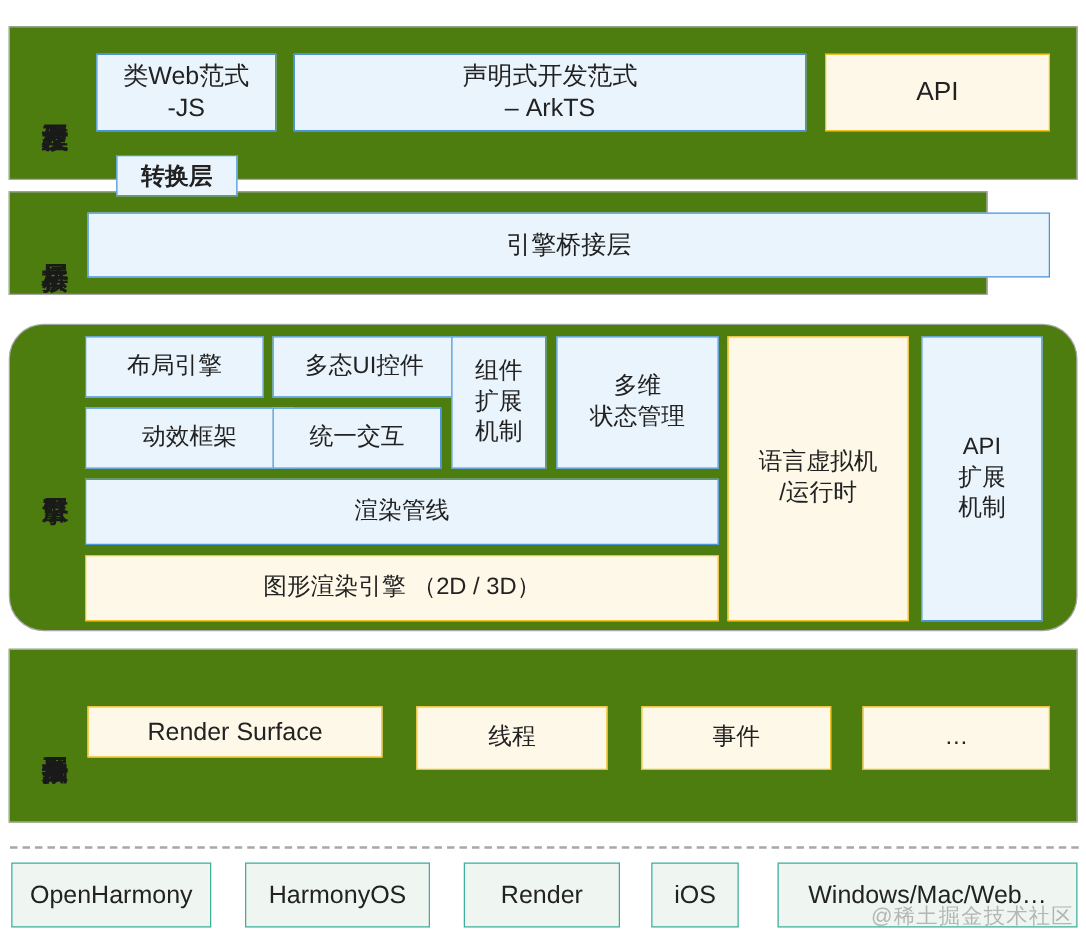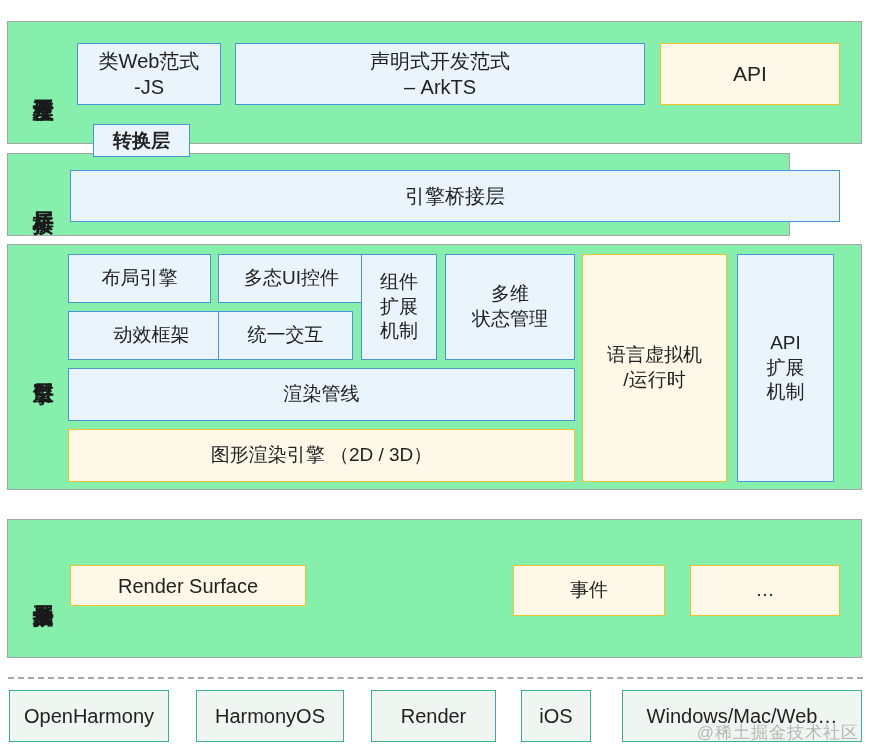--- a/index.html
+++ b/index.html
@@ -19,21 +19,21 @@
   
   .stage {
     position: absolute;
     left: 0; top: 0;
     width: 869px;
     height: 750px;
   }
 
   .section {
     position: absolute;
-    background: #86efac;
+    background: #4d7c0f;
     border: 1.5px solid #a6a6a6;
     box-sizing: border-box;
     padding-left: 40px;
   }
 
   
   .vlabel {
     position: absolute;
     left: 18px;
     top: 0;
@@ -152,21 +152,21 @@
   </div>
 
   <div class="section" style="left:7px; top:153px; width:783px; height:83px;">
     <div class="vlabel">桥接层</div>
 
     <div class="box blue fs-cn-lg" style="left:62px; top:16px; width:770px; height:52px;">
       <span class="txt">引擎桥接层</span>
     </div>
   </div>
 
-  <div class="section" style="left:7px; top:244px; width:855px; height:246px;">
+  <div class="section" style="left:7px; top:259px; width:855px; height:246px;border-radius:28px;">
     <div class="vlabel">引擎层</div>
 
     <div class="box blue fs-cn-md" style="left:60px; top:9px; width:143px; height:49px;">
       <span class="txt">布局引擎</span>
     </div>
     <div class="box blue fs-cn-md" style="left:210px; top:9px; width:147px; height:49px;">
       <span class="txt">多态UI控件</span>
     </div>
 
     <div class="box blue fs-cn-md" style="left:60px; top:66px; width:167px; height:49px;">
@@ -206,20 +206,23 @@
 机制</span>
     </div>
   </div>
 
   <div class="section" style="left:7px; top:519px; width:855px; height:139px;">
     <div class="vlabel">平台抽象层</div>
 
     <div class="box amber fs-lat-md" style="left:62px; top:45px; width:236px; height:41px;">
       <span class="txt">Render Surface</span>
     </div>
+    <div class="box amber fs-cn-md" style="left:325px; top:45px; width:153px; height:51px;">
+      <span class="txt">线程</span>
+    </div>
     <div class="box amber fs-cn-md" style="left:505px; top:45px; width:152px; height:51px;">
       <span class="txt">事件</span>
     </div>
     <div class="box amber fs-cn-md" style="left:682px; top:45px; width:150px; height:51px;">
       <span class="txt">…</span>
     </div>
   </div>
 
   <div class="divider" style="top:677px;"></div>
 

